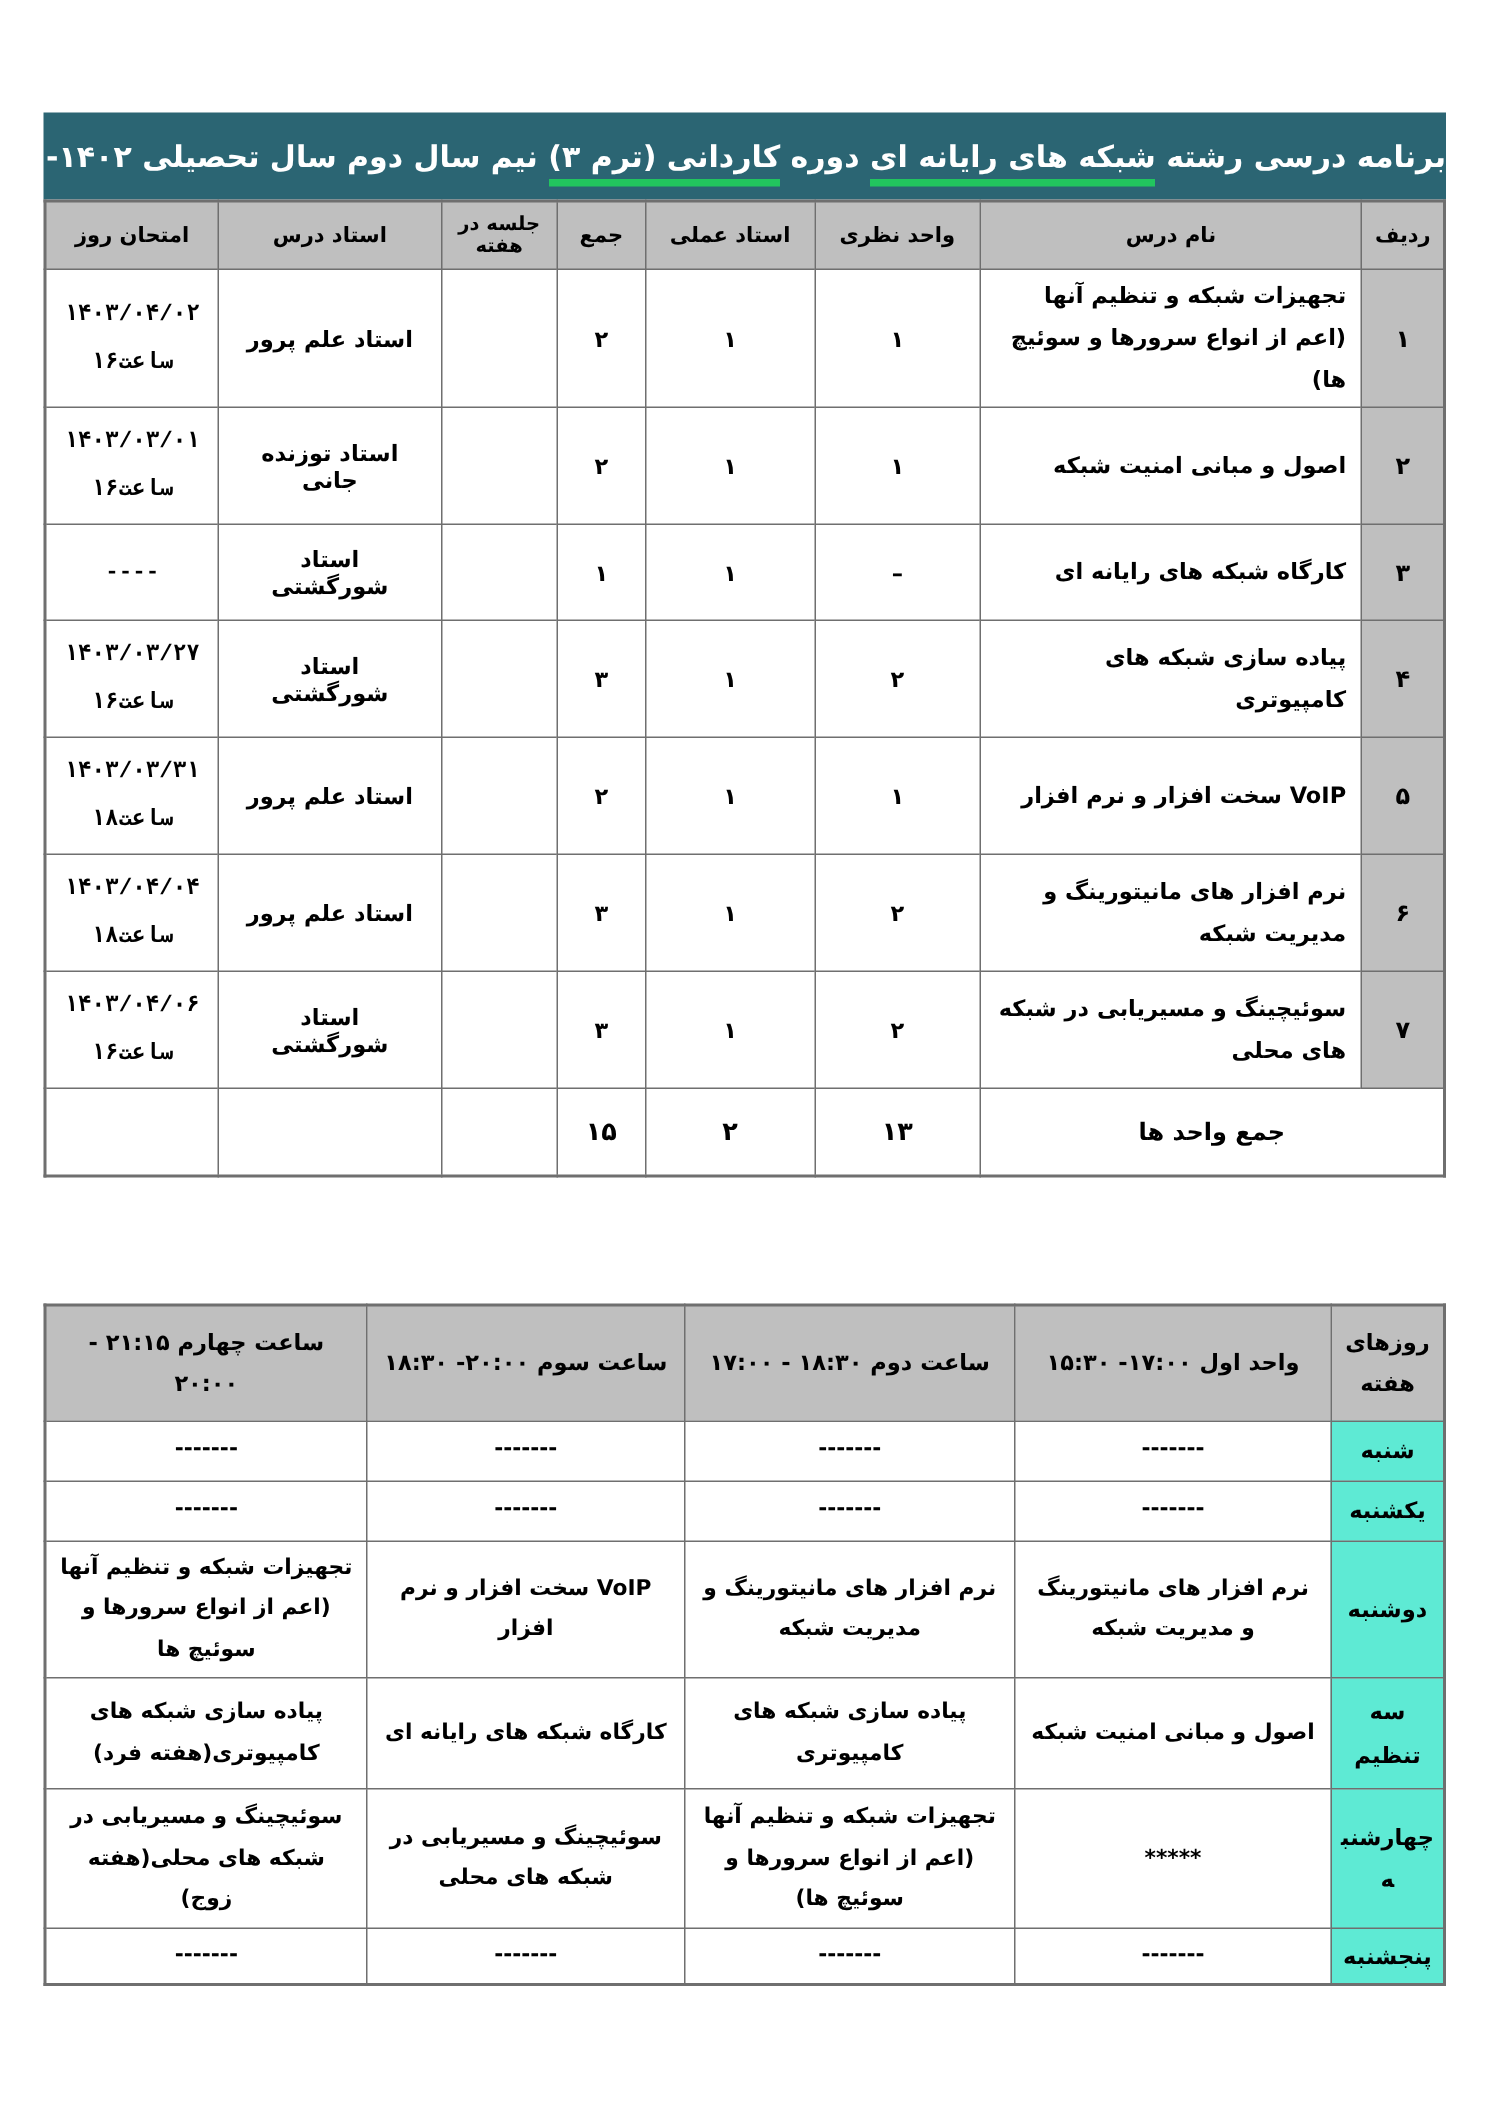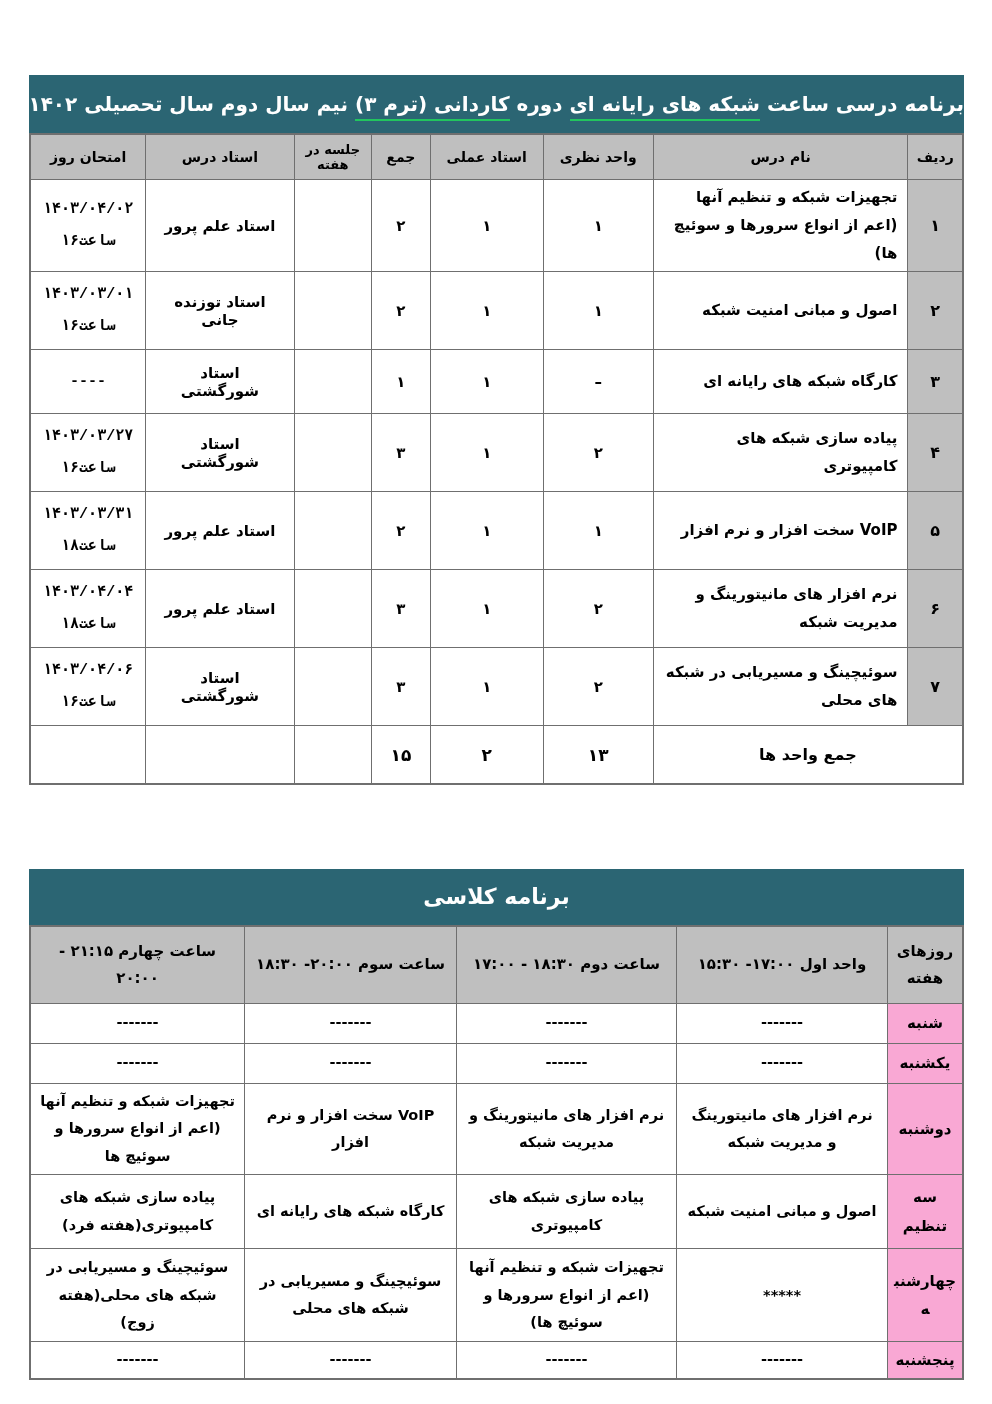--- a/index.html
+++ b/index.html
@@ -6,21 +6,21 @@
   body{
     width:992px;height:1404px;background:#ffffff;color:#000;
     font-family:"DejaVu Sans",sans-serif;font-weight:bold;
     -webkit-font-smoothing:antialiased;
   }
   .page{padding:75px 28px 0 29px;}
   .title-bar{
     background:#2b6573;color:#fff;height:58px;line-height:58px;
     text-align:center;font-size:20px;white-space:nowrap;overflow:hidden;
   }
-  .title-bar .u{border-bottom:2px solid #22c55e;padding-bottom:3px;}
+  .title-bar .u{border-bottom:5px solid #22c55e;padding-bottom:3px;}
   .title-bar.schedule{height:56px;line-height:56px;font-size:22px;}
   table{
     width:100%;border-collapse:collapse;table-layout:fixed;
     border:2px solid #6f6f6f;
   }
   th,td{
     border:1px solid #6f6f6f;text-align:center;vertical-align:middle;
     padding:2px 6px;font-weight:bold;word-wrap:break-word;
   }
   
@@ -32,36 +32,36 @@
   .t1 .inst-cell{text-align:center;padding:4px 14px;}
   .t1 .exam-cell{line-height:2.1;font-family:Liberation Mono, monospace;}
   .t1 tbody tr{height:78px;}
   .t1 tbody tr:nth-child(3){height:64px;}
   .t1 tfoot tr{height:58px;}
   .t1 .totals-label{text-align:center;padding:4px 14px;font-size:16px;}
   .t1 .totals-num{font-size:17px;}
   
   .t2 thead th{background:#bfbfbf;height:72px;font-size:15px;line-height:1.8;}
   .t2 td{font-size:14.5px;line-height:1.9;padding:4px 8px;}
-  .t2 .day-cell{background:#f9a8d4;font-size:15px;padding:2px 4px;}
+  .t2 .day-cell{background:#5eead4;font-size:15px;padding:2px 4px;}
   .t2 tbody tr:nth-child(1){height:40px;}
   .t2 tbody tr:nth-child(2){height:40px;}
   .t2 tbody tr:nth-child(3){height:80px;}
   .t2 tbody tr:nth-child(4){height:74px;}
   .t2 tbody tr:nth-child(5){height:93px;}
   .t2 tbody tr:nth-child(6){height:36px;}
   .gap{height:84px;}
 </style>
 </head>
 <body>
 
 <div class="page">
 
   <section>
-    <div class="title-bar"><span>برنامه درسی ساعت</span> <span class="u">شبکه های رایانه ای</span> <span>دوره</span> <span class="u">کاردانی (ترم ۳)</span> <span>نیم سال دوم سال تحصیلی ۱۴۰۲- ۱۴۰۱  (ورودی ۴۰۱۲ )</span></div>
+    <div class="title-bar"><span>برنامه درسی رشته</span> <span class="u">شبکه های رایانه ای</span> <span>دوره</span> <span class="u">کاردانی (ترم ۳)</span> <span>نیم سال دوم سال تحصیلی ۱۴۰۲- ۱۴۰۱  (ورودی ۴۰۱۲ )</span></div>
 
     <table class="t1">
       <colgroup>
         <col style="width:5.9%">
           <col style="width:27.3%">
           <col style="width:11.8%">
           <col style="width:12.1%">
         <col style="width:6.3%">
           <col style="width:8.3%">
           <col style="width:15.9%">
@@ -181,21 +181,20 @@
           <td></td>
           <td></td>
         </tr>
       </tfoot>
     </table>
   </section>
 
   <div class="gap"></div>
 
   <section>
-    <div class="title-bar schedule">برنامه کلاسی</div>
 
     <table class="t2">
       <colgroup>
         <col style="width:8.1%">
           <col style="width:22.6%">
           <col style="width:23.6%">
           <col style="width:22.7%">
           <col style="width:23%">
       </colgroup>
       <thead>

